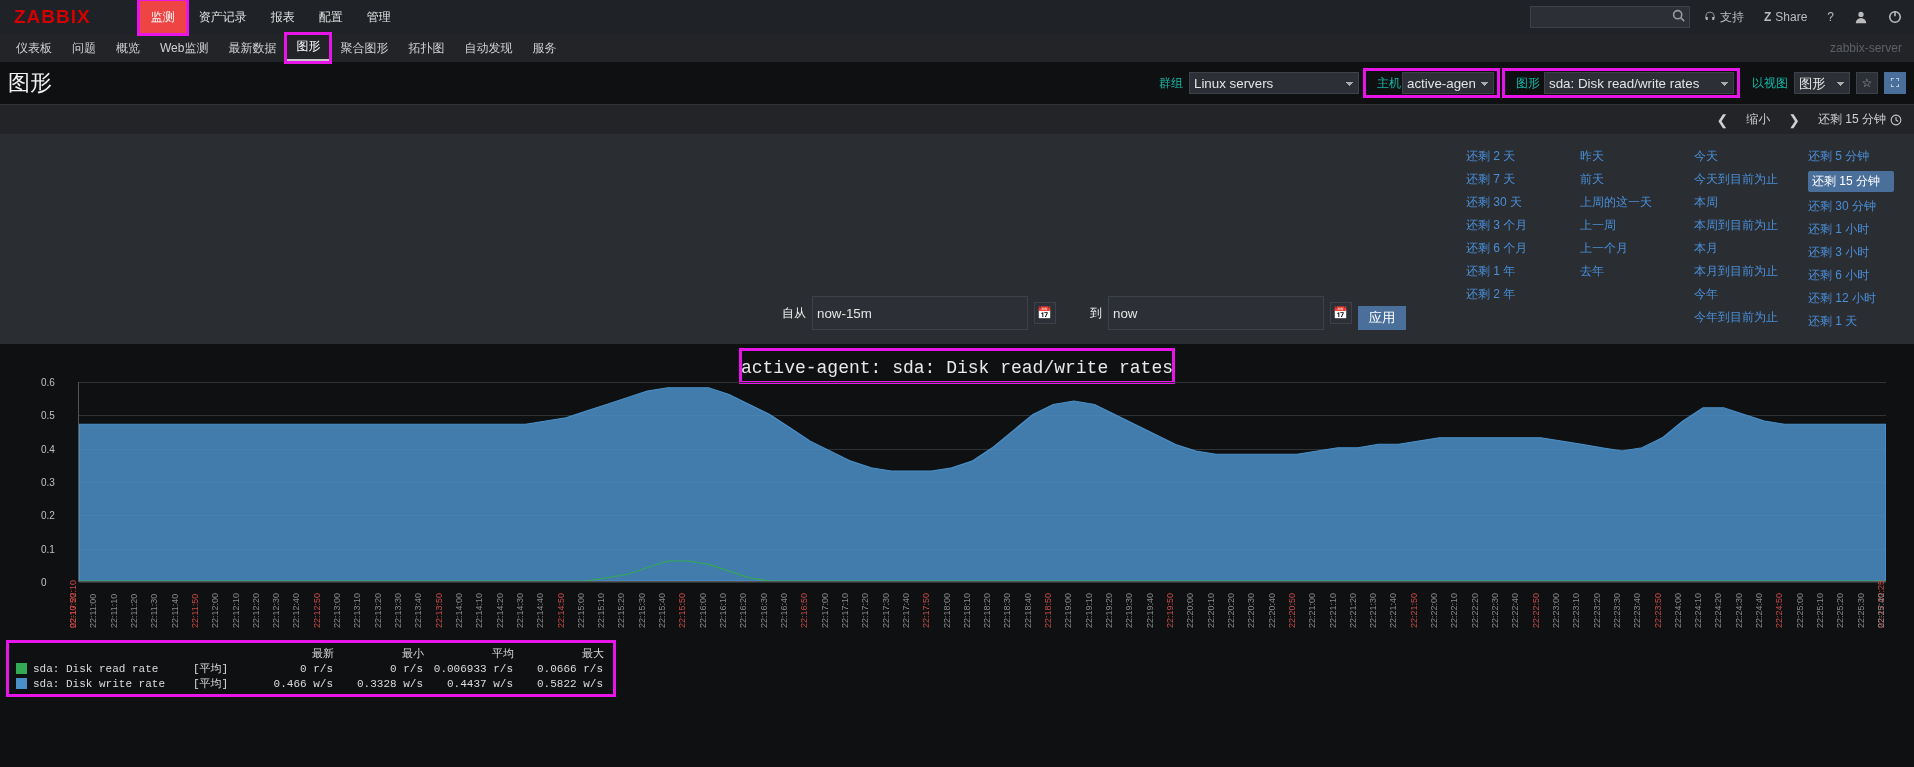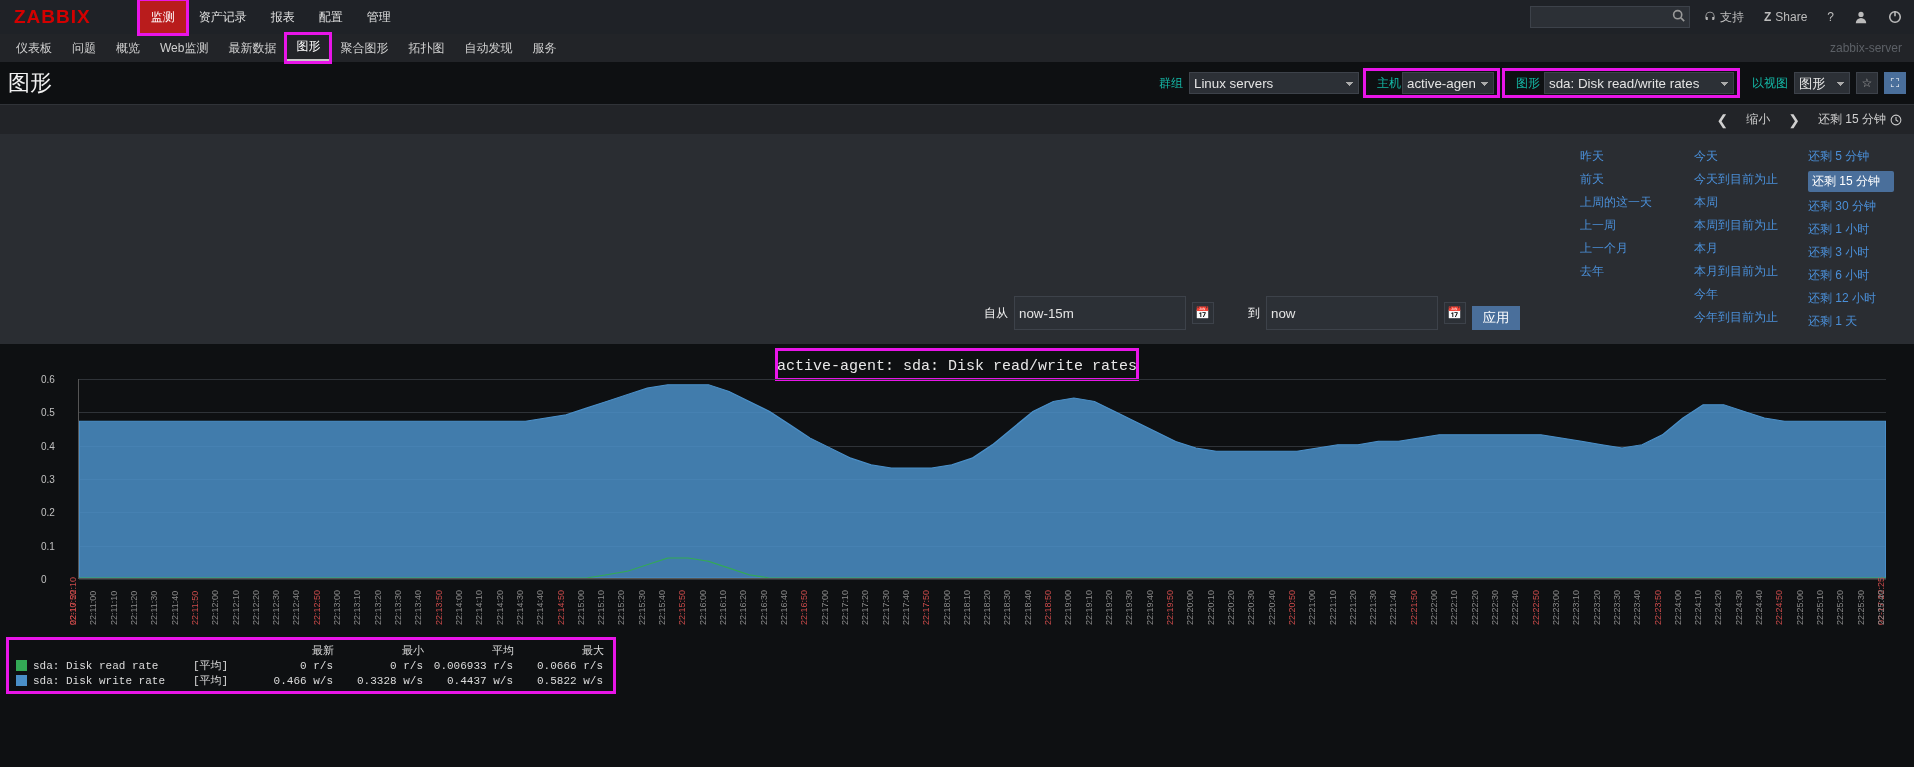--- a/index.html
+++ b/index.html
@@ -11,21 +11,21 @@
     width:1914px;
   }
   
   .topbar {
     display:flex; align-items:center; height:34px;
     background:#1f2227; padding:0 6px;gap:40px;
   }
   .logo { color:#d40000; font-weight:bold; font-size:19px; letter-spacing:1px; padding:0 8px;}
   .topnav { display:flex; }
   .topnav .item { padding:0 12px; line-height:34px; color:#e0e0e0; cursor:pointer;}
-  .topnav .item.active { background:#b91c1c; color:#fff;}
+  .topnav .item.active { background:#ef4444; color:#fff;}
   .topbar-right { margin-left:auto; display:flex; align-items:center; gap:8px;}
   .search-box { width:160px; height:22px; background:#2c3036; border:1px solid #3d424a; position:relative;}
   .search-box .sicon { position:absolute; right:4px; top:2px; color:#888;}
   .tb-btn { color:#bdbdbd; cursor:pointer; padding:0 6px; display:flex; align-items:center; gap:4px;}
   .hl-magenta { outline:3px solid #e815e8; outline-offset:-1px; }
 
   
   .subbar { display:flex; align-items:center; height:28px; background:#222428; padding:0 6px;}
   .subnav { display:flex;}
   .subnav .sitem { padding:0 10px; line-height:28px; color:#d0d0d0; cursor:pointer;}
@@ -49,32 +49,32 @@
   .timerow { display:flex; align-items:center; justify-content:flex-end; height:30px; background:#222428; border-top:1px solid #303338; padding:0 6px; gap:8px;}
   .timerow .tn { color:#d0d0d0; cursor:pointer; padding:0 6px;}
   .timerow .arrow{ color:#d0d0d0; cursor:pointer; padding:0 4px; font-size:14px;}
 
   
   .timepanel { display:flex; padding:14px 10px 14px 10px; background:#2a2d32; gap:60px; }
   .timepanel .inputs { margin-left:auto; display:flex; flex-direction:row; gap:6px; align-items:flex-end;}
   .tp-row { display:flex; align-items:center; gap:6px;}
   .tp-row label{ width:40px; text-align:right;}
   input.zbx {
-    width:172px; height:22px; background:#2c3036; color:#e4e4e4; border:1px solid #3d424a; padding:16px 4px;
+    width:216px; height:22px; background:#2c3036; color:#e4e4e4; border:1px solid #3d424a; padding:16px 4px;
   }
   .cal-ic { width:22px;height:22px;background:#2c3036;border:1px solid #3d424a;display:flex;align-items:center;justify-content:center;color:#aaa;}
   .apply-btn { width:48px;height:24px;background:#4a6f9b;color:#fff;border:none;margin-top:4px;cursor:pointer;}
   .preset-cols { display:flex; gap:28px; padding-right:10px;}
   .preset-cols .col { display:flex; flex-direction:column; gap:6px; min-width:86px;}
   .preset-cols .p { color:#4a8fd8; cursor:pointer; white-space:nowrap;}
   .preset-cols .p.sel { background:#4a6f9b; color:#fff; padding:2px 4px; border-radius:2px;}
 
   
   .chart-wrap { margin:6px 8px; }
-  .chart-title { text-align:center; color:#e8e8e8; font-family:"Courier New",monospace; font-size:15px; padding:8px 0 4px;}
+  .chart-title { text-align:center; color:#e8e8e8; font-family:"Courier New",monospace; font-size:18px; padding:8px 0 4px;}
   .chart-area { position:relative; height:200px; margin-left:70px; margin-right:20px; border-left:1px solid #555; border-bottom:1px solid #555;}
   .grid-h { position:absolute; left:0; right:0; border-top:1px solid #2f3338;}
   .ylabel { position:absolute; left:-38px; color:#c0c0c0; font-size:10px; transform:translateY(-50%);}
   .series-fill { position:absolute; left:0; right:0; bottom:0;}
   .series-fill svg { width:100%; height:100%; display:block;}
   .xtbox { position:relative; height:46px; margin-left:70px; margin-right:20px;}
   .xtbox .xt2{ position:absolute; bottom:0; transform:rotate(-90deg); transform-origin:left bottom; font-size:9px; color:#888; white-space:nowrap;}
   .xtbox .xt2.red{ color:#c94a4a;}
 
   
@@ -212,20 +212,29 @@
     <div class="tp-row">
       <label>到</label>
       <input class="zbx" value="now" style="">
       <div class="cal-ic">
           <span>📅</span>
         </div>
     </div>
     <button class="apply-btn">应用</button>
   </div>
   <div class="preset-cols">
+    <div class="col" id="pc1">
+        <div class="p">还剩 2 天</div>
+        <div class="p">还剩 7 天</div>
+        <div class="p">还剩 30 天</div>
+        <div class="p">还剩 3 个月</div>
+        <div class="p">还剩 6 个月</div>
+        <div class="p">还剩 1 年</div>
+        <div class="p">还剩 2 年</div>
+      </div>
     <div class="col" id="pc2">
         <div class="p">昨天</div>
         <div class="p">前天</div>
         <div class="p">上周的这一天</div>
         <div class="p">上一周</div>
         <div class="p">上一个月</div>
         <div class="p">去年</div>
       </div>
     <div class="col" id="pc3">
         <div class="p">今天</div>

